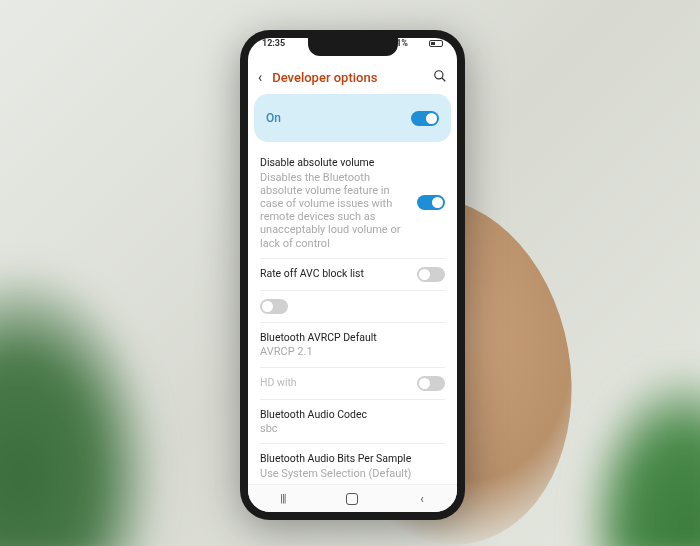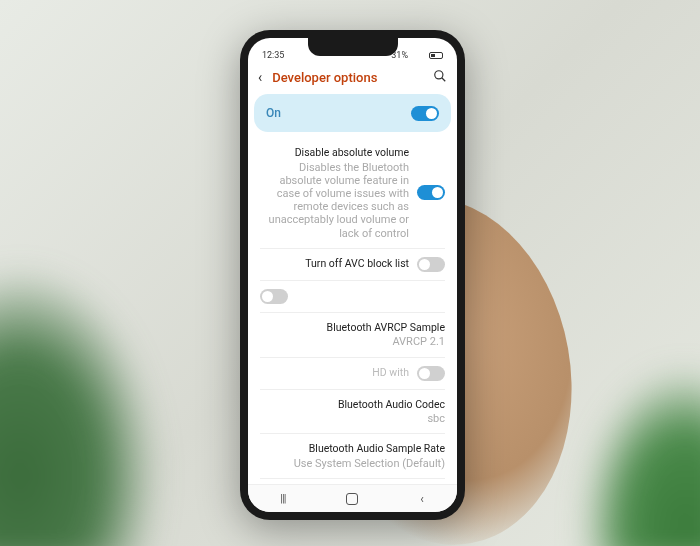--- a/index.html
+++ b/index.html
@@ -70,24 +70,24 @@
     width: 90px;
     height: 18px;
     background: #1a1a1a;
     border-radius: 0 0 12px 12px;
     z-index: 20;
   }
   .status-bar {
     height: 22px;
     display: flex;
     justify-content: space-between;
-    align-items: flex-end;
+    align-items: flex-start;
     padding: 0 12px;
     font-size: 9px;
-    font-weight: 400;
+    font-weight: 700;
     color: #333;
   }
   .status-left { padding-left: 2px; }
   .status-right { padding-right: 2px; display: flex; align-items: center; gap: 21px; }
   .battery-icon {
     width: 14px;
     height: 7px;
     border: 1px solid #333;
     border-radius: 2px;
     position: relative;
@@ -106,21 +106,21 @@
     display: flex;
     align-items: center;
     padding: 0 10px;
     gap: 10px;
   }
   .back-icon { font-size: 14px; color: #333; cursor: pointer; }
   .header-title { flex: 1; font-size: 13px; font-weight: 500; color: #c2410c; }
   .search-icon { font-size: 13px; color: #333; cursor: pointer; }
   .master-toggle {
     background: #d6eef8;
-    height: 38px;
+    height: 48px;
     display: flex;
     align-items: center;
     justify-content: space-between;
     padding: 0 12px;
     margin: 0 6px;
     border-radius: 14px;
   }
   .master-label { font-size: 12px; color: #3a87b8; font-weight: 500; }
   .toggle {
     width: 28px;
@@ -137,21 +137,20 @@
     width: 11px;
     height: 11px;
     border-radius: 50%;
     background: #fff;
     top: 2px;
   }
   .toggle.on::after { right: 2px; }
   .toggle.off::after { left: 2px; }
   .settings-list {
     padding: 6px 12px 12px 12px;
-    text-align: right;
   }
   .setting-row {
     padding: 8px 0;
     border-bottom: 1px solid #eeeeee;
     display: flex;
     align-items: center;
     justify-content: space-between;
     gap: 8px;
   }
   .setting-text { flex: 1; min-width: 0; }
@@ -241,57 +240,51 @@
       <div class="setting-row">
         <div class="setting-text">
           <div class="setting-title">Disable absolute volume</div>
           <div class="setting-sub">Disables the Bluetooth absolute volume feature in case of volume issues with remote devices such as unacceptably loud volume or lack of control</div>
         </div>
         <span class="toggle on"></span>
       </div>
 
       <div class="setting-row">
         <div class="setting-text">
-          <div class="setting-title">Turn off AVC block list</div>
+          <div class="setting-title">Rate off AVC block list</div>
         </div>
         <span class="toggle off"></span>
       </div>
 
 
       <div class="setting-row">
         <span class="toggle off"></span>
       </div>
 
       <div class="setting-row">
         <div class="setting-text">
-          <div class="setting-title">Bluetooth AVRCP Sample</div>
+          <div class="setting-title">Bluetooth AVRCP Default</div>
           <div class="setting-sub">AVRCP 2.1</div>
         </div>
       </div>
 
       <div class="setting-row">
         <div class="setting-text">
           <div class="setting-title disabled">HD with</div>
         </div>
         <span class="toggle off"></span>
       </div>
 
       <div class="setting-row">
         <div class="setting-text">
           <div class="setting-title">Bluetooth Audio Codec</div>
           <div class="setting-sub">sbc</div>
         </div>
       </div>
 
-      <div class="setting-row">
-        <div class="setting-text">
-          <div class="setting-title">Bluetooth Audio Sample Rate</div>
-          <div class="setting-sub">Use System Selection (Default)</div>
-        </div>
-      </div>
 
       <div class="setting-row">
         <div class="setting-text">
           <div class="setting-title">Bluetooth Audio Bits Per Sample</div>
           <div class="setting-sub">Use System Selection (Default)</div>
         </div>
       </div>
 
     </div>
 

